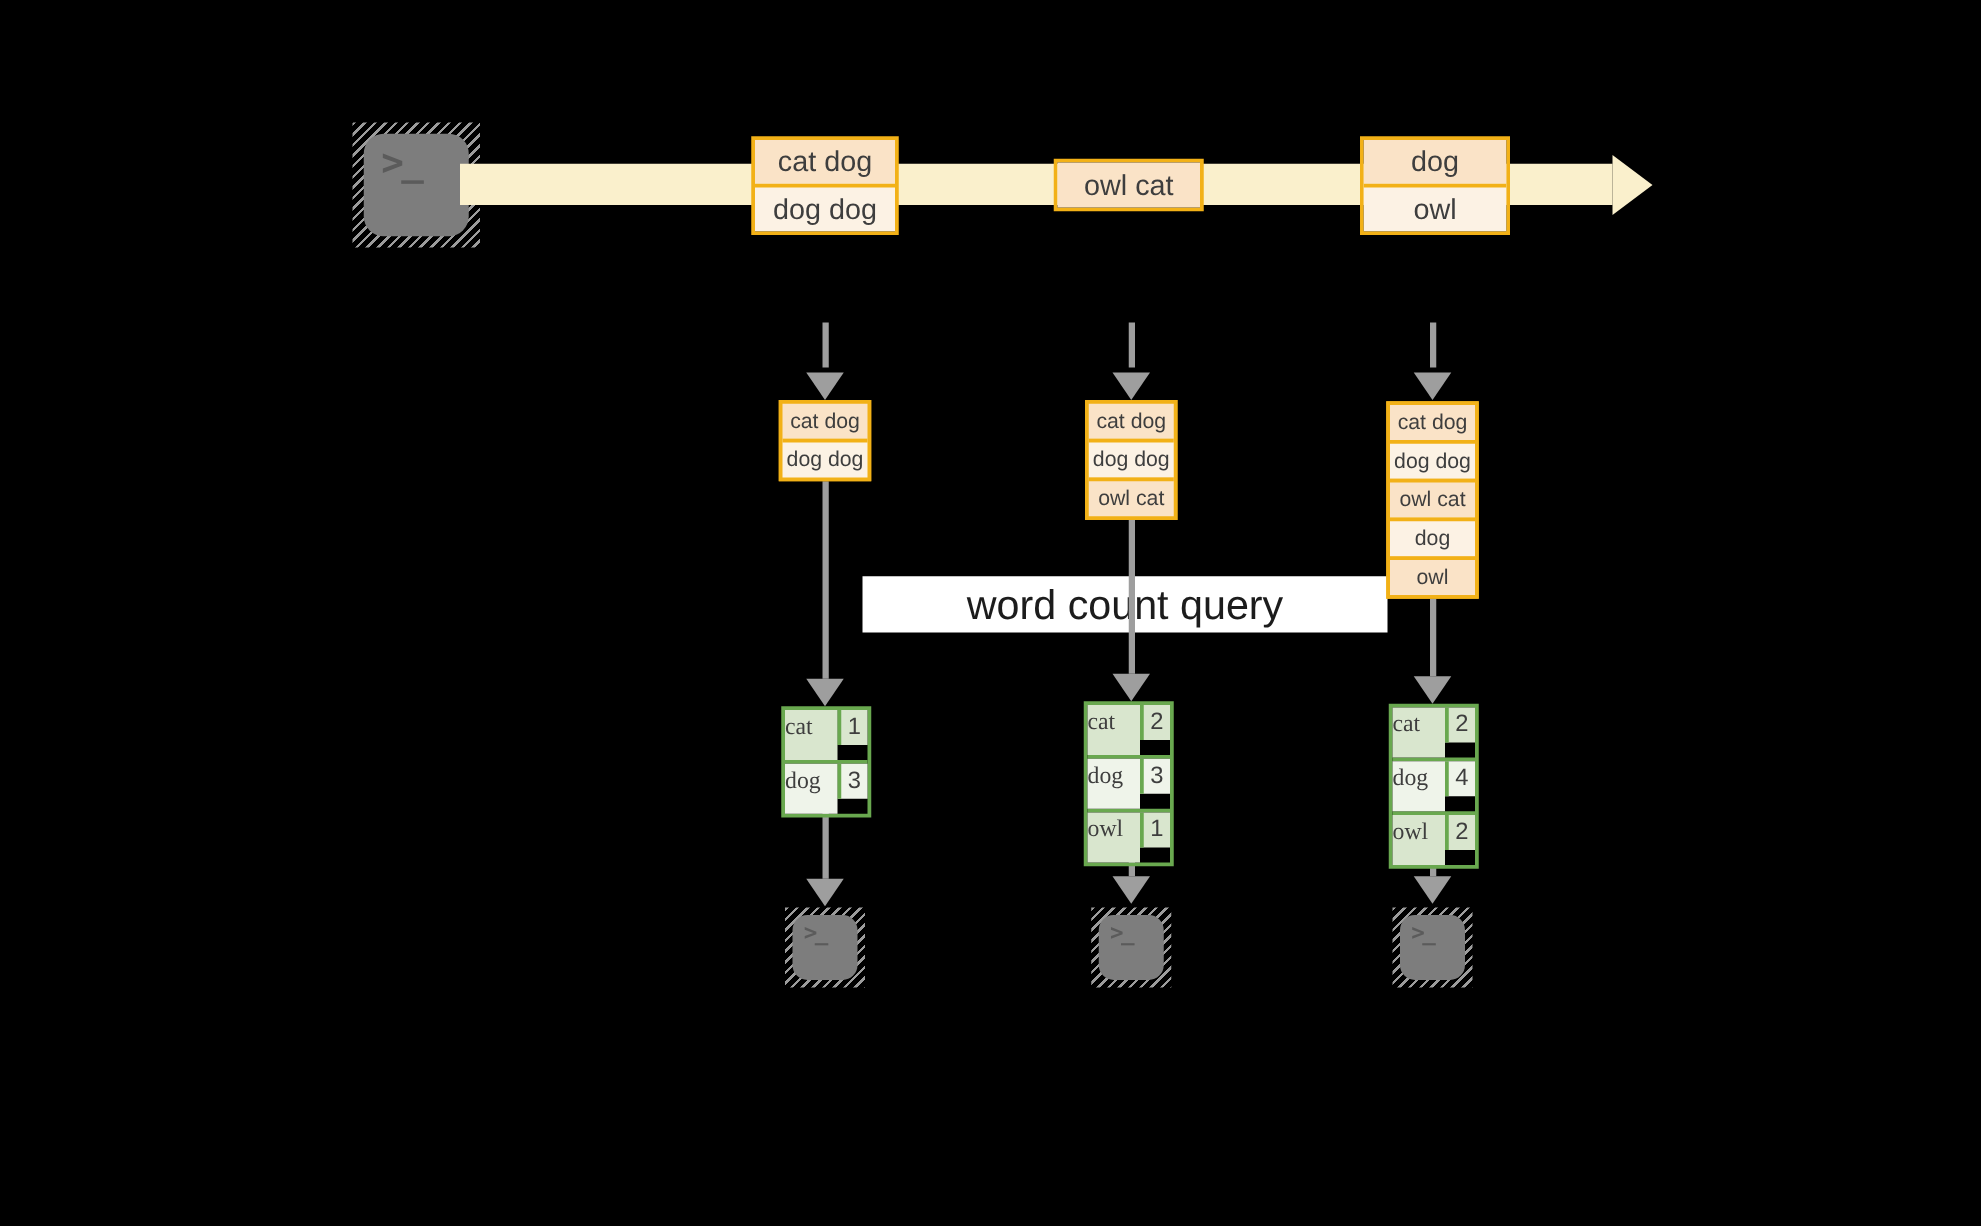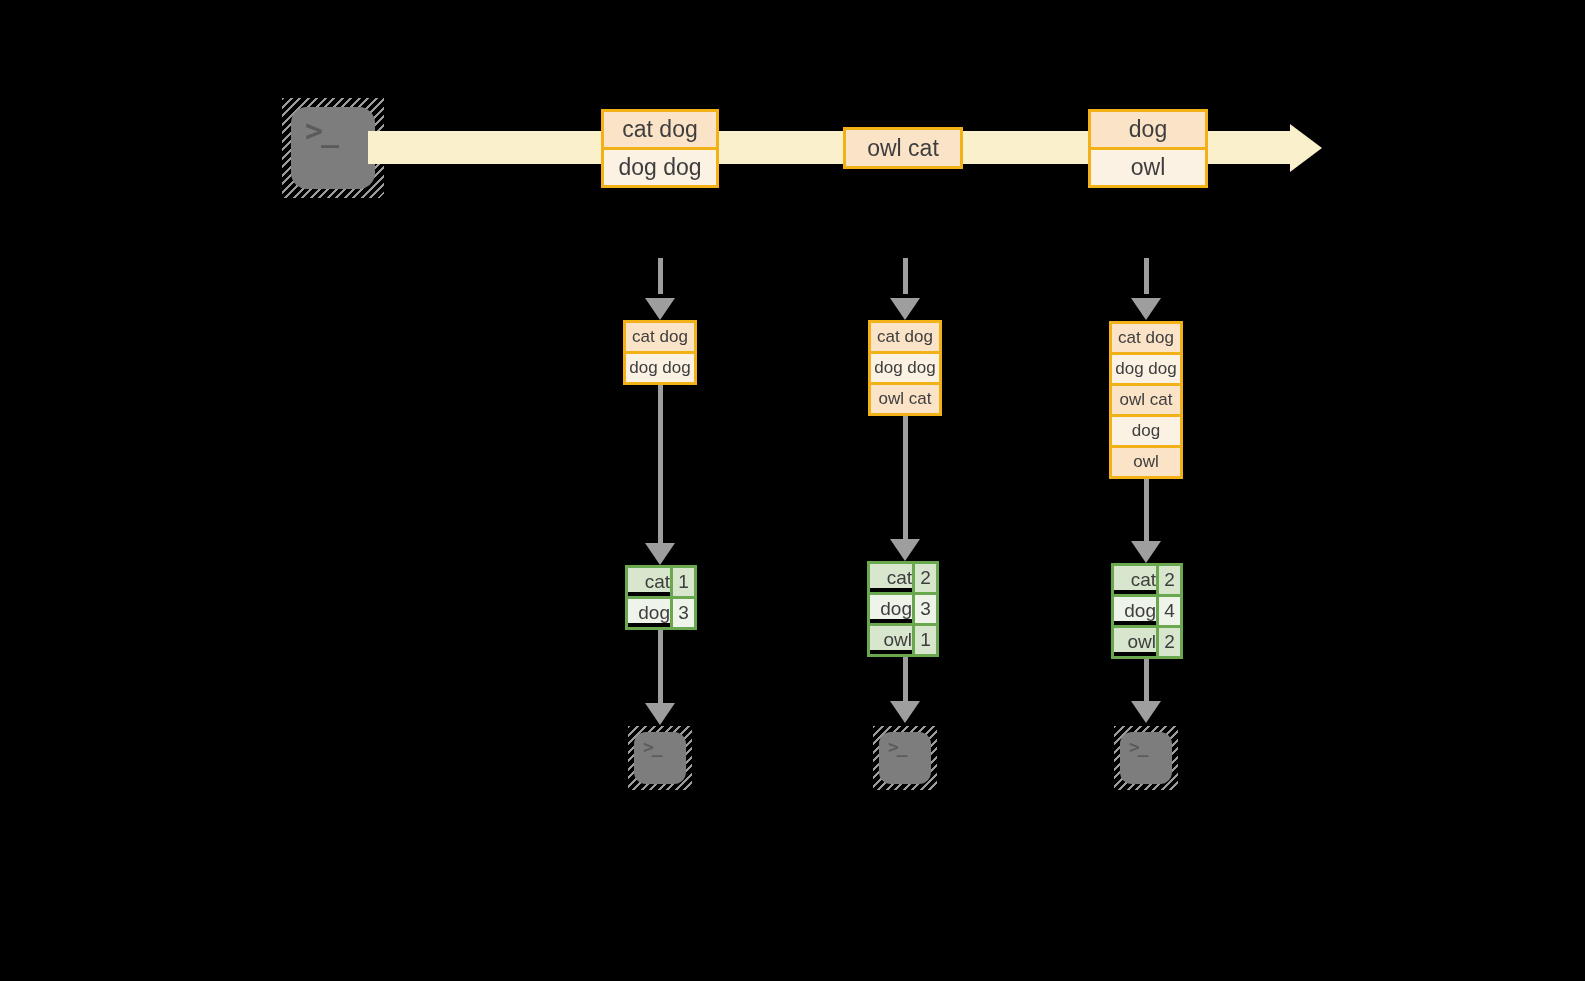--- a/index.html
+++ b/index.html
@@ -47,21 +47,21 @@
   .stack-3{left:1109px;top:321px;}
 
   
   .query{position:absolute;left:690px;top:461px;width:420px;height:45px;background:#ffffff;z-index:2;
          text-align:center;line-height:45px;font-size:33px;color:#1c1c1c;}
 
   
   .wct{position:absolute;border:3px solid #69A84F;z-index:4;}
   .wct .trow{display:flex;}
   .wct .trow + .trow{border-top:3px solid #69A84F;}
-  .wct .word{width:42px;height:24px;line-height:28px;text-align:right;font-size:19px;color:#3e3e3e;}
+  .wct .word{width:42px;height:40px;line-height:28px;text-align:left;font-size:19px;color:#3e3e3e;font-family:Liberation Serif, serif;}
   .wct .cnt{width:21px;height:28px;line-height:28px;text-align:center;font-size:19px;color:#3e3e3e;border-left:3px solid #69A84F;}
   .wct .trow:nth-child(odd) .word,.wct .trow:nth-child(odd) .cnt{background:#D9E6CE;}
   .wct .trow:nth-child(even) .word,.wct .trow:nth-child(even) .cnt{background:#EFF4EA;}
   .wct-1{left:625px;top:565px;}
   .wct-2{left:867px;top:561px;}
   .wct-3{left:1111px;top:563px;}
 </style>
 </head>
 <body>
 
@@ -105,20 +105,21 @@
     <div class="srow">owl cat</div>
   </div>
   <div class="stack stack-3">
     <div class="srow">cat dog</div>
     <div class="srow">dog dog</div>
     <div class="srow">owl cat</div>
     <div class="srow">dog</div>
     <div class="srow">owl</div>
   </div>
 
+  <div class="query">word count query</div>
 
   <div class="vline" style="left:658px;top:385px;height:158px;"></div>
   <div class="ahead" style="left:645px;top:543px;"></div>
   <div class="vline" style="left:903px;top:416px;height:123px;"></div>
   <div class="ahead" style="left:890px;top:539px;"></div>
   <div class="vline" style="left:1144px;top:479px;height:62px;"></div>
   <div class="ahead" style="left:1131px;top:541px;"></div>
 
   <div class="wct wct-1">
     <div class="trow">

